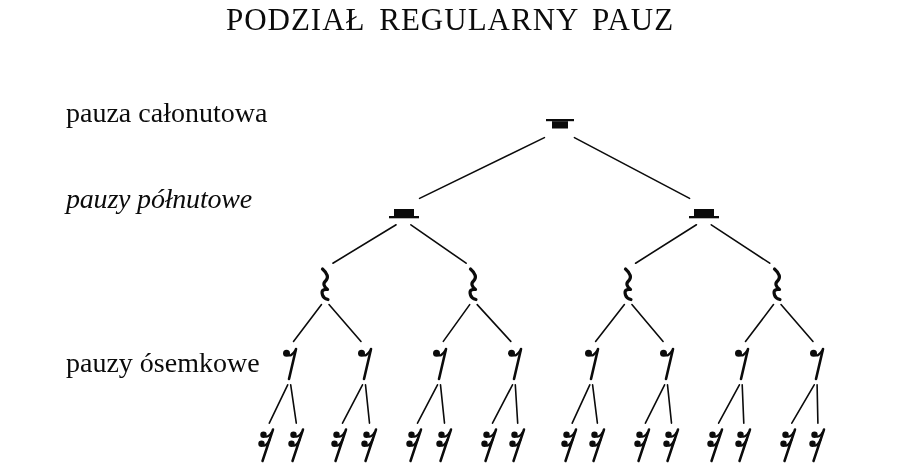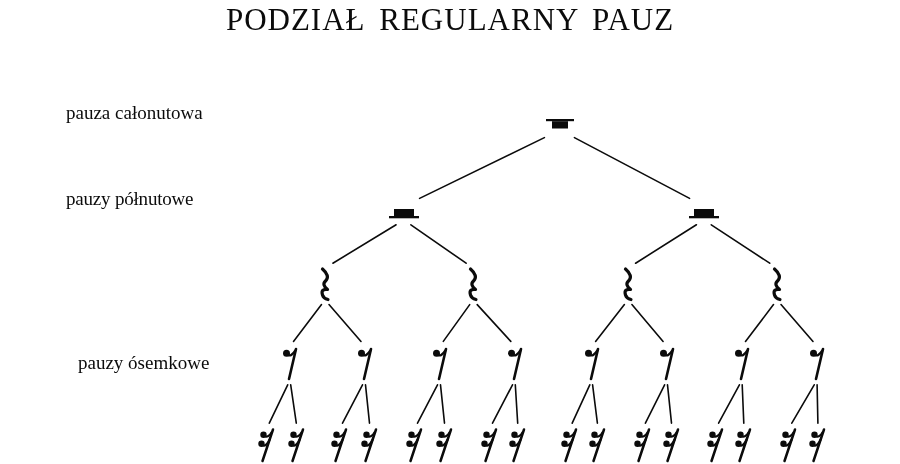--- a/index.html
+++ b/index.html
@@ -22,29 +22,29 @@
     font-size: 31px;
     font-weight: 500;
     letter-spacing: 1px;
     word-spacing: 5px;
     line-height: 36px;
     color: #0b0b0b;
   }
   .row-label {
     position: absolute;
     left: 66px;
-    font-size: 19px;
+    font-size: 28px;
     line-height: 24px;
     white-space: nowrap;
     color: #0b0b0b;
   }
   .row-label.r0 { top: 101px; }
-  .row-label.r1 { top: 187px; letter-spacing: -0.2px; }
+  .row-label.r1 { top: 187px; letter-spacing: -0.2px; font-style: italic; }
   .row-label.r2 { top: 269px; }
-  .row-label.r3 { top: 351px; margin-left: 12px; }
+  .row-label.r3 { top: 351px; }
   .row-label.r4 { top: 430px; }
   svg.tree { position: absolute; top: 0; left: 0; }
 </style>
 </head>
 <body>
 
 <div class="stage">
   <h1 class="title">PODZIAŁ REGULARNY PAUZ</h1>
 
   <div class="row-label r0">pauza całonutowa</div>

